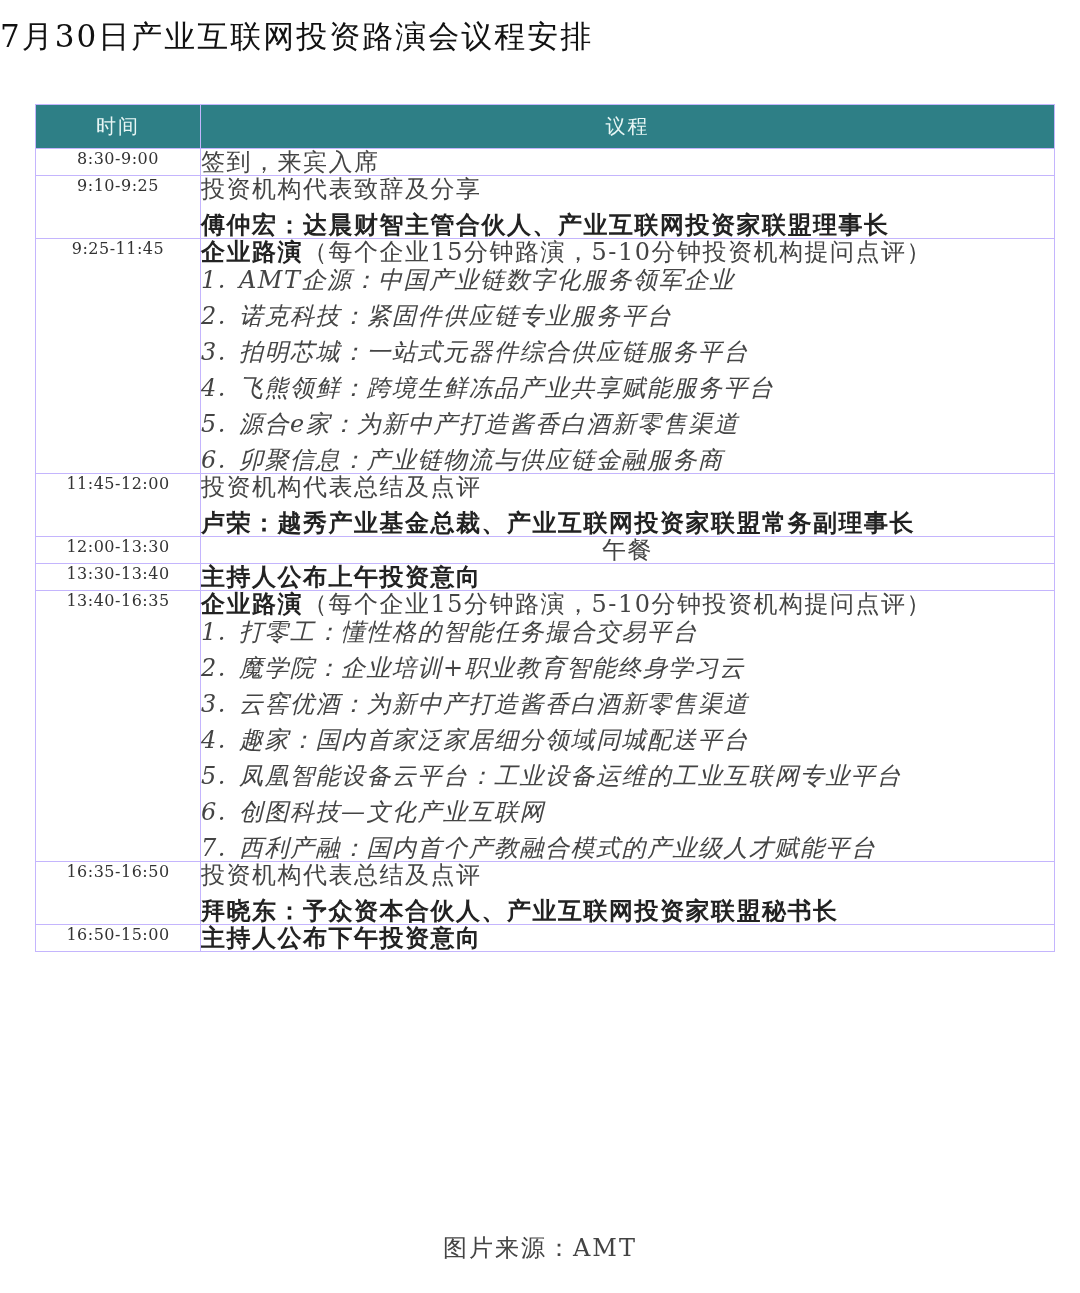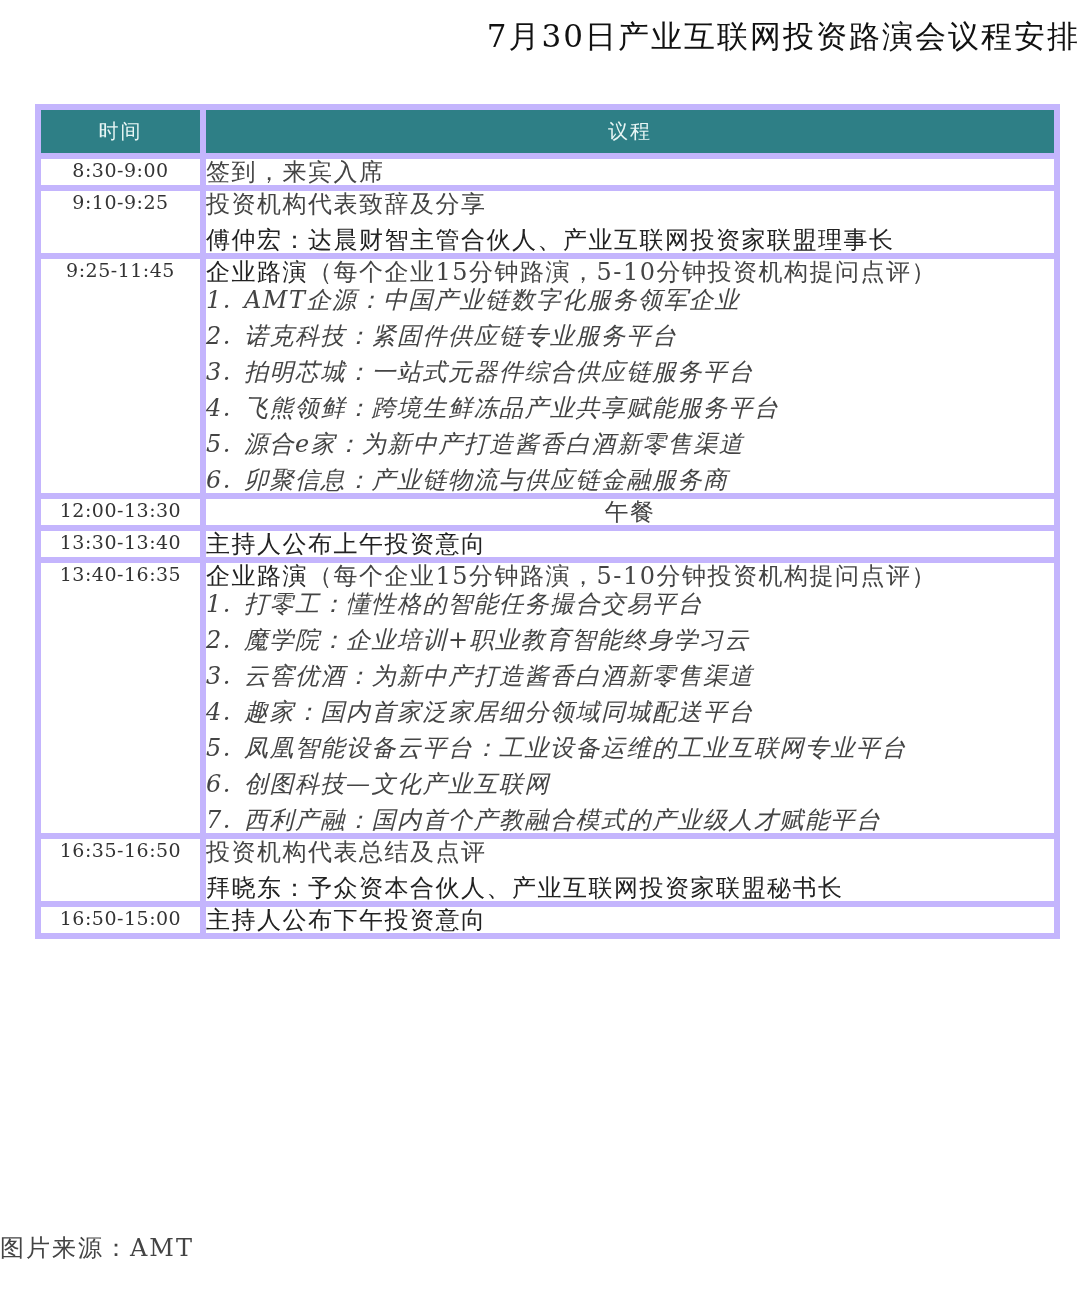--- a/index.html
+++ b/index.html
@@ -13,73 +13,73 @@
       position: relative;
       font-family: "DejaVu Serif", "Liberation Serif", serif;
       color: #222;
       overflow: hidden;
     }
     .page-title {
       position: absolute;
       top: 14px;
       left: 0;
       width: 1080px;
-      text-align: right;
+      text-align: left;
       font-size: 31px;
       letter-spacing: 2px;
       color: #111;
       line-height: 44px;
     }
     table.agenda {
       position: absolute;
       top: 104px;
       left: 35px;
       width: 1019px;
       border-collapse: collapse;
       table-layout: fixed;
     }
     table.agenda th, table.agenda td {
-      border: 6px solid #c4b5fd;
+      border: 1px solid #c4b5fd;
       padding: 0;
     }
     table.agenda thead th {
       background: #2e7f86;
       color: #e8f6f5;
       font-weight: normal;
       font-size: 20px;
       height: 43px;
       letter-spacing: 2px;
     }
     col.col-time { width: 165px; }
     col.col-agenda { width: 854px; }
     td.time {
       text-align: center;
       vertical-align: top;
-      font-size: 19px;
+      font-size: 16px;
       color: #333;
       padding-top: 9px;
       letter-spacing: 0.5px;
     }
     td.agenda-cell {
       vertical-align: top;
       padding: 8px 12px 8px 12px;
       font-size: 24px;
       color: #444;
       letter-spacing: 1.5px;
       line-height: 26px;
     }
     td.agenda-cell .line {
       display: block;
       min-height: 26px;
     }
     td.agenda-cell .line + .line {
       margin-top: 10px;
     }
     .bold {
-      font-weight: normal;
+      font-weight: bold;
       color: #222;
     }
     .center {
       text-align: center;
       letter-spacing: 8px;
     }
     ol.companies {
       list-style: none;
       margin: 2px 0 0 0;
       padding: 0;
@@ -93,20 +93,21 @@
     ol.companies li:last-child { margin-bottom: 0; }
     ol.companies .num {
       display: inline-block;
       width: 38px;
     }
     .footer-source {
       position: absolute;
       top: 1232px;
       left: 0;
       width: 1080px;
+      text-align: center;
       font-size: 24px;
       color: #444;
       letter-spacing: 2px;
     }
   </style>
 </head>
 <body>
 
 <div class="page-title">7月30日产业互联网投资路演会议程安排</div>
 
@@ -147,20 +148,27 @@
           <li><span class="num">1.</span><span>AMT企源：中国产业链数字化服务领军企业</span></li>
           <li><span class="num">2.</span><span>诺克科技：紧固件供应链专业服务平台</span></li>
           <li><span class="num">3.</span><span>拍明芯城：一站式元器件综合供应链服务平台</span></li>
           <li><span class="num">4.</span><span>飞熊领鲜：跨境生鲜冻品产业共享赋能服务平台</span></li>
           <li><span class="num">5.</span><span>源合e家：为新中产打造酱香白酒新零售渠道</span></li>
           <li><span class="num">6.</span><span>卯聚信息：产业链物流与供应链金融服务商</span></li>
         </ol>
       </td>
     </tr>
 
+    <tr>
+      <td class="time">11:45-12:00</td>
+      <td class="agenda-cell">
+        <span class="line">投资机构代表总结及点评</span>
+        <span class="line bold">卢荣：越秀产业基金总裁、产业互联网投资家联盟常务副理事长</span>
+      </td>
+    </tr>
 
     <tr>
       <td class="time">12:00-13:30</td>
       <td class="agenda-cell center">
         <span class="line">午餐</span>
       </td>
     </tr>
 
     <tr>
       <td class="time">13:30-13:40</td>

